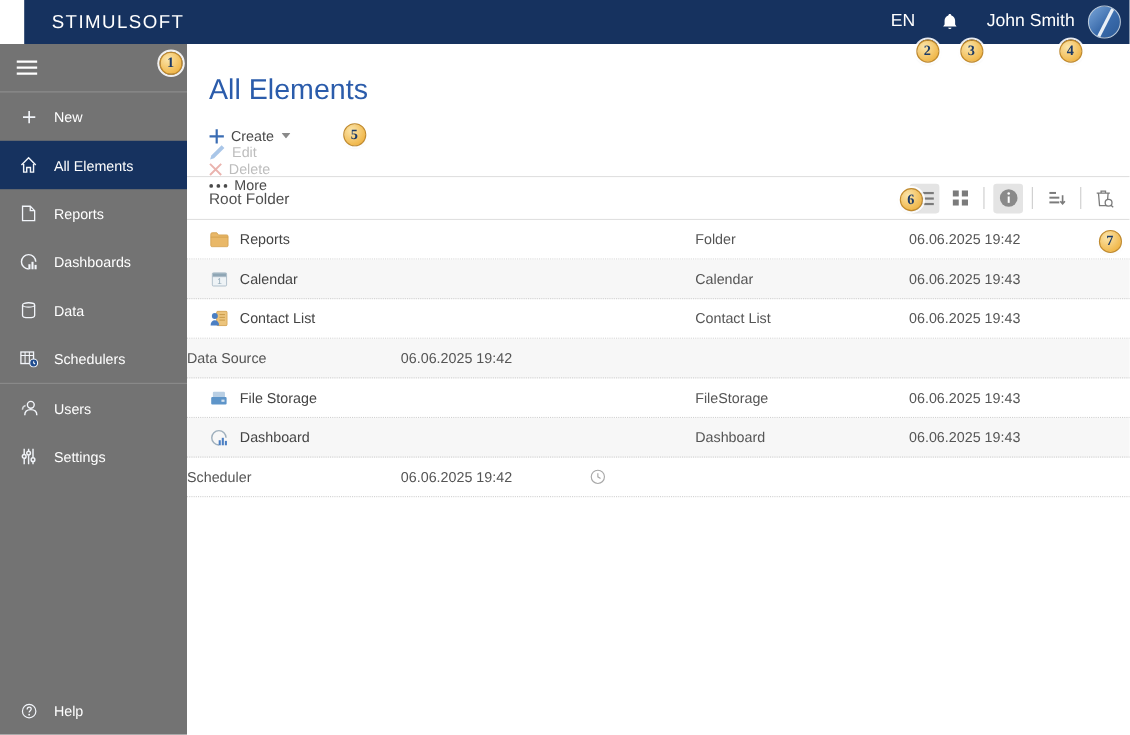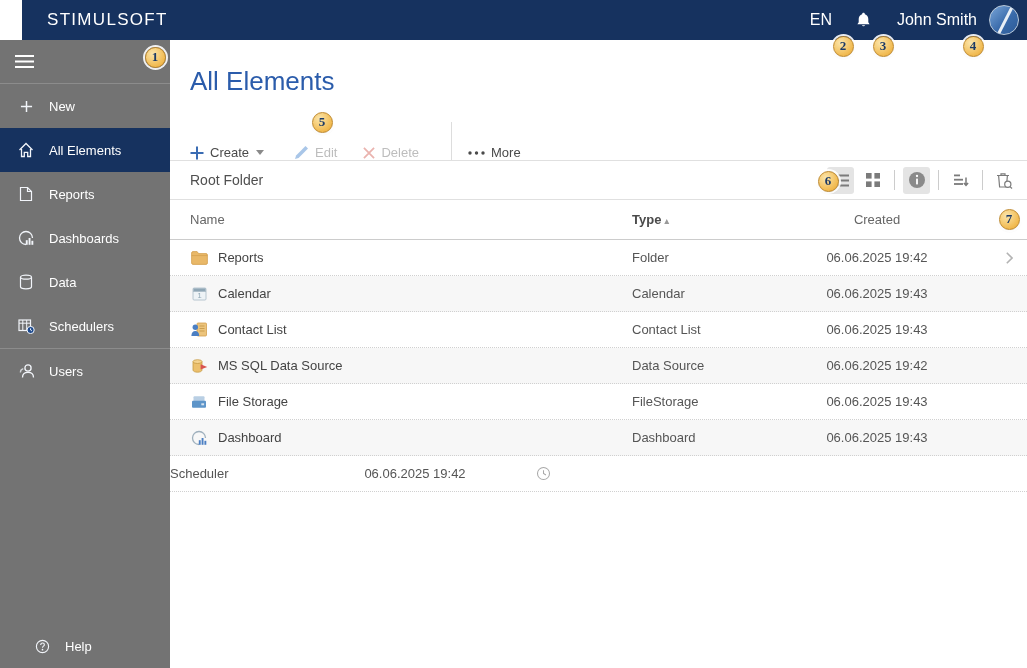--- a/index.html
+++ b/index.html
@@ -20,27 +20,27 @@
 
   
   .sidebar { position:absolute; top:40px; left:0; width:170px; bottom:0; background:#737373; z-index:5; }
   .burger { height:44px; display:flex; align-items:center; padding-left:15px;
             border-bottom:1px solid rgba(255,255,255,.18); cursor:pointer; }
   .nav-item { height:44px; display:flex; align-items:center; color:#fff; font-size:13px; cursor:pointer; }
   .nav-item .ni { width:24px; margin-left:14px; display:flex; justify-content:center; color:#f2f5fa; }
   .nav-item .nl { margin-left:11px; }
   .nav-item.active { background:#16325f; }
   .nav-divider { height:1px; background:rgba(255,255,255,.18); }
-  .help-item { position:absolute; bottom:0; left:16px; right:0; }
+  .help-item { position:absolute; bottom:0; left:0; right:0; }
 
   
   .main { position:absolute; left:170px; top:40px; right:0; bottom:0; background:#fff; }
   .page-title { color:#2b5cab; font-size:26px; font-weight:400; padding:26px 0 0 20px; line-height:30px; }
 
-  .toolbar { display:flex; align-items:flex-end; height:44px; margin-top:20px; padding-left:20px; }
+  .toolbar { display:flex; align-items:flex-start; height:44px; margin-top:20px; padding-left:20px;flex-direction:column; }
   .tb-btn { display:flex; align-items:center; gap:6px; font-size:13px; color:#4a4a4a; cursor:pointer; }
   .tb-btn .ico { display:flex; }
   .tb-btn.disabled { color:#bdbdbd; cursor:default; }
   .mr-lg { margin-right:30px; } .mr-md { margin-right:26px; } .mr-sm { margin-right:32px; }
   .plus-blue { color:#3a6cb3; }
   .caret { color:#8a8a8a; margin-left:1px; display:flex; }
   .pencil-dis { color:#a9c6e8; }
   .x-dis { color:#eab3ae; }
   .dots { color:#4a4a4a; }
   .tb-sep { width:1px; height:38px; background:#ddd; margin-right:16px; }
@@ -169,20 +169,31 @@
       <div class="nav-divider"></div>
       <div class="nav-item">
         <span class="ni">
           <svg width="17" height="16" viewBox="0 0 17 16" fill="none" stroke="currentColor" stroke-width="1.3">
             <circle cx="10" cy="5" r="3.1"></circle>
             <path d="M4.5 14.5 C4.5 11 7 9.4 10 9.4 C13 9.4 15.5 11 15.5 14.5"></path>
             <path d="M5.3 5.6 C3.6 6.1 2.4 7.6 2.4 9.4" opacity=".75"></path>
           </svg>
         </span>
         <span class="nl">Users</span>
+      </div>
+      <div class="nav-item">
+        <span class="ni">
+          <svg width="14" height="16" viewBox="0 0 14 16" fill="none" stroke="currentColor" stroke-width="1.3">
+            <path d="M3 1 V5.9 M3 9.9 V15 M7 1 V2.9 M7 6.9 V15 M11 1 V8.9 M11 12.9 V15"></path>
+            <circle cx="3" cy="7.9" r="1.7"></circle>
+            <circle cx="7" cy="4.9" r="1.7"></circle>
+            <circle cx="11" cy="10.9" r="1.7"></circle>
+          </svg>
+        </span>
+        <span class="nl">Settings</span>
       </div>
     </nav>
   <div class="help-item">
     <div class="nav-item">
       <span class="ni">
           <svg width="15" height="15" viewBox="0 0 16 16" fill="none" stroke="currentColor" stroke-width="1.2">
             <circle cx="8" cy="8" r="6.5"></circle>
             <path d="M6.1 6.3 C6.1 5 7 4.2 8.1 4.2 C9.3 4.2 10 5 10 6 C10 7.6 8 7.5 8 9.3"></path>
             <circle cx="8" cy="11.4" r=".9" fill="currentColor" stroke="none"></circle>
           </svg>
@@ -294,28 +305,20 @@
               <path d="M2.6 3.5 L3.6 15 H10.4 L11.4 3.5"></path>
               <circle cx="11.8" cy="12.3" r="3.1" fill="#fff"></circle>
               <path d="M14 14.6 L16 16.5"></path>
             </svg>
           </span>
         </div>
       </div>
   </div>
 
   <div>
-    <div class="thead">
-      <div class="col-name">Name</div>
-      <div class="col-type">
-        <span>Type</span><span class="sort-caret">▴</span>
-      </div>
-      <div class="col-created">Created</div>
-      <div class="col-action"></div>
-    </div>
     <div id="table-body">
         <div class="trow">
           <div class="col-name">
             <span class="row-icon">
               <svg width="17" height="14" viewBox="0 0 17 14">
                 <path d="M0.6 2 C0.6 1.2 1.2 0.6 2 0.6 H6.1 L7.6 2.6 H15.1 C15.9 2.6 16.4 3.2 16.4 4 V12 C16.4 12.8 15.9 13.4 15.1 13.4 H2 C1.2 13.4 0.6 12.8 0.6 12 Z" fill="#e9b868" stroke="#d3a04f" stroke-width=".8"></path>
                 <path d="M0.6 4.6 H16.4" stroke="#d3a04f" stroke-width=".8"></path>
               </svg>
             </span>
             <span>Reports</span>
@@ -356,30 +359,20 @@
                 <path d="M0.4 14 C0.4 10.8 2.1 9.1 4.3 9.1 C6.5 9.1 8.2 10.8 8.2 14 Z" fill="#4b7fc3"></path>
               </svg>
             </span>
             <span>Contact List</span>
           </div>
           <div class="col-type">Contact List</div>
           <div class="col-created">06.06.2025 19:43</div>
           <div class="col-action"></div>
         </div>
         <div class="trow">
-          <div class="col-name">
-            <span class="row-icon">
-              <svg width="17" height="16" viewBox="0 0 17 16">
-                <path d="M2 3.6 V12.1 C2 13.3 4 14.2 6.5 14.2 C9 14.2 11 13.3 11 12.1 V3.6" fill="#ecc06d" stroke="#c69a43" stroke-width=".8"></path>
-                <ellipse cx="6.5" cy="3.6" rx="4.5" ry="1.9" fill="#f4d391" stroke="#c69a43" stroke-width=".8"></ellipse>
-                <path d="M9.6 6.3 L16.2 8.9 L9.6 11.5 Z" fill="#d9534f"></path>
-              </svg>
-            </span>
-            <span>MS SQL Data Source</span>
-          </div>
           <div class="col-type">Data Source</div>
           <div class="col-created">06.06.2025 19:42</div>
           <div class="col-action"></div>
         </div>
         <div class="trow">
           <div class="col-name">
             <span class="row-icon">
               <svg width="16" height="14" viewBox="0 0 16 14">
                 <rect x="2.5" y="1.2" width="11" height="6" rx="1" fill="#b9cfe4"></rect>
                 <rect x="1" y="5.8" width="14" height="7" rx="1" fill="#5e95c9"></rect>

